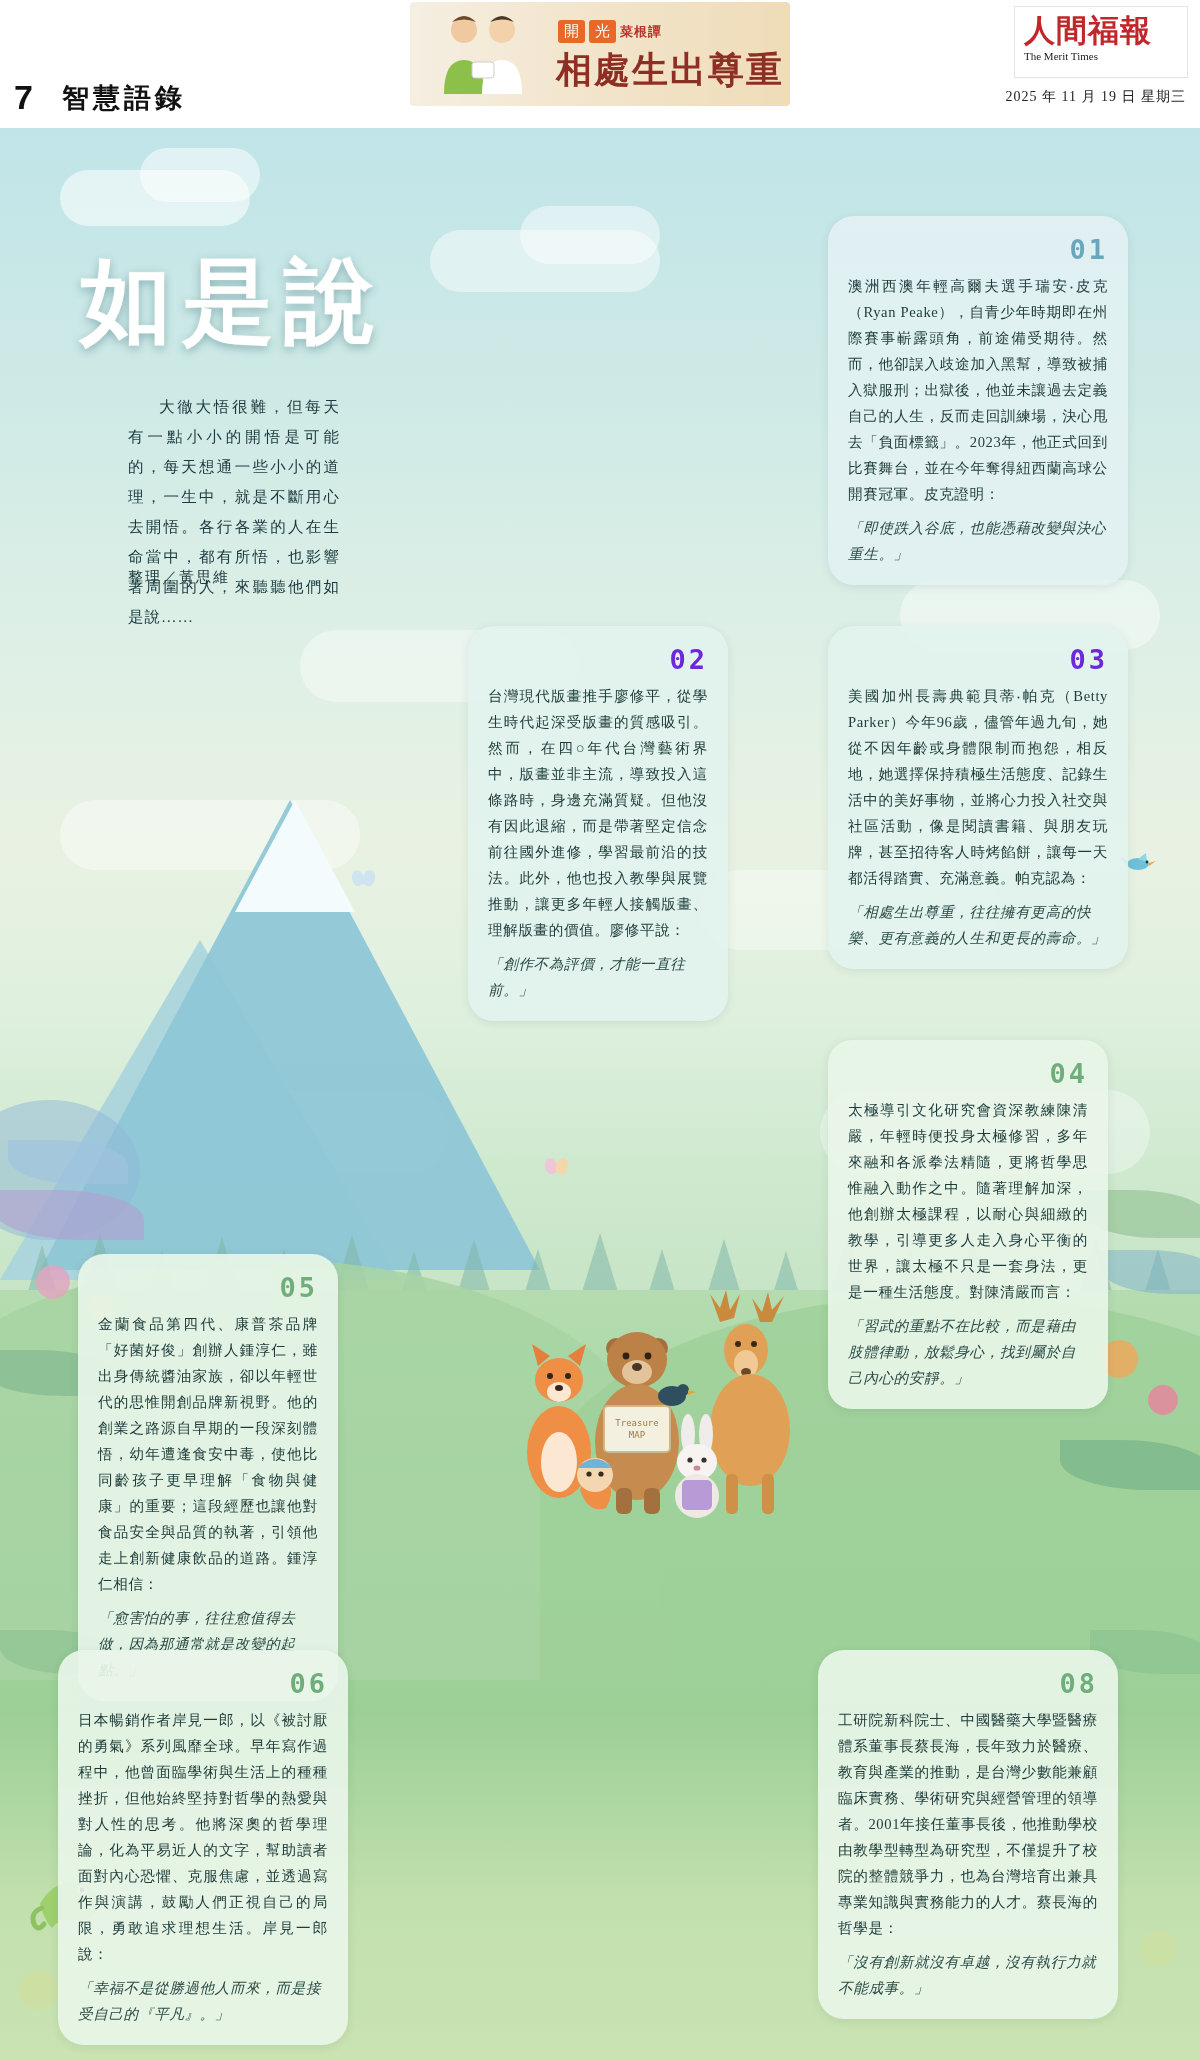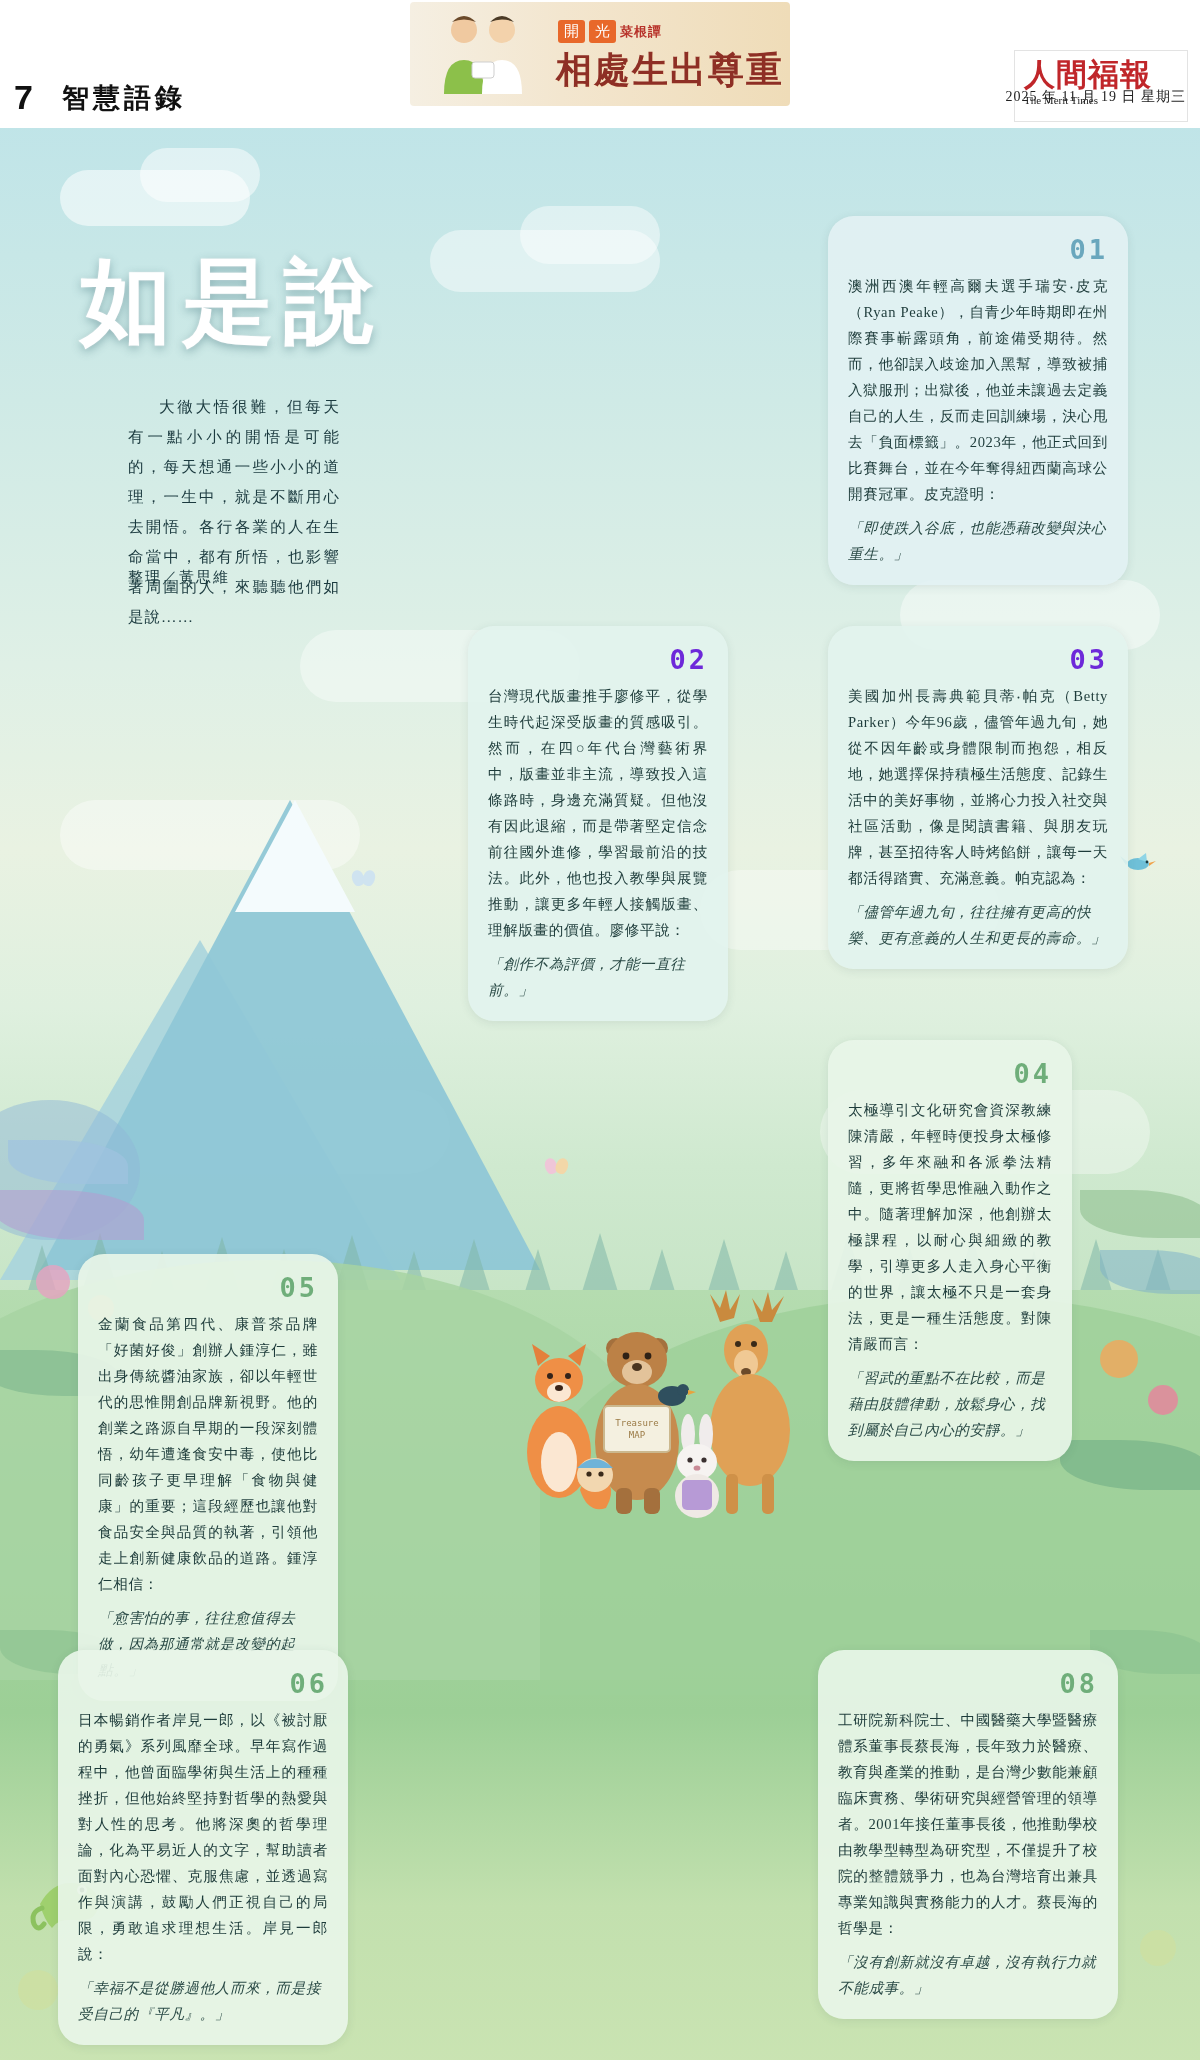--- a/index.html
+++ b/index.html
@@ -22,21 +22,21 @@
     background:linear-gradient(90deg,#f5efe2 0%,#f3e6cf 40%,#efdcb8 100%);border-radius:4px;}
   .mh-people{position:absolute;left:18px;top:6px;width:110px;height:92px;}
   .mh-badge{position:absolute;left:148px;top:18px;display:flex;align-items:center;gap:4px;}
   .mh-badge .b1{background:#e8682a;color:#fff;font-size:15px;padding:2px 6px;border-radius:3px;font-family:"Liberation Sans",sans-serif;}
   .mh-badge .b2{background:#e8682a;color:#fff;font-size:15px;padding:2px 6px;border-radius:3px;font-family:"Liberation Sans",sans-serif;}
   .mh-badge .b3{color:#b8342b;font-size:13px;font-weight:bold;letter-spacing:1px;}
   .mh-title{position:absolute;left:146px;top:44px;font-size:36px;font-weight:bold;color:#8e2f25;letter-spacing:2px;
     text-shadow:1px 1px 0 #f7e3bd;font-family:"Liberation Serif",serif;}
 
   
-  .mh-right{position:absolute;right:14px;top:6px;width:172px;height:70px;margin-top:44px;}
+  .mh-right{position:absolute;right:14px;top:6px;width:172px;height:70px;}
   .mh-right .rbg{position:absolute;left:0;top:0;width:172px;height:70px;background:#fff;border:1px solid #e3e3e3;}
   .mh-right .cn{position:absolute;left:10px;top:4px;font-size:31px;font-weight:bold;color:#c0262a;letter-spacing:1px;}
   .mh-right .en{position:absolute;left:10px;top:44px;font-size:11px;color:#222;font-family:"Liberation Serif",serif;}
 
   
   .bg{position:absolute;left:0;top:110px;width:1200px;height:1950px;overflow:hidden;}
   .sky{position:absolute;left:0;top:0;width:1200px;height:1320px;
     background:linear-gradient(180deg,#bfe4e8 0%,#cfeae6 22%,#dff0e6 42%,#e9f2e2 56%,#dff0df 68%,#cfe9cf 80%,#bfe0bd 100%);}
   .ground{position:absolute;left:0;top:1180px;width:1200px;height:880px;
     background:linear-gradient(180deg,#b5dcb0 0%,#a7d6a3 24%,#9ccf96 48%,#c2e0ae 70%,#cfe6b5 100%);}
@@ -70,21 +70,21 @@
   .c-green{background:rgba(232,245,232,.92);}
   .c-mint{background:rgba(226,243,238,.92);}
   .c-sky{background:rgba(226,241,243,.92);}
   .n-green{color:#6fae7a;}
   .n-teal{color:#6d28d9;}
   .n-blue{color:#6aa7bd;}
 
   #card01{left:828px;top:216px;width:300px;}
   #card02{left:468px;top:626px;width:260px;}
   #card03{left:828px;top:626px;width:300px;}
-  #card04{left:828px;top:1040px;width:244px;}
+  #card04{left:828px;top:1040px;width:280px;border-radius:24px;}
   #card05{left:78px;top:1254px;width:260px;}
   #card06{left:58px;top:1650px;width:290px;}
   #card07{left:428px;top:1650px;width:280px;}
   #card08{left:818px;top:1650px;width:300px;}
 
   
   .art{position:absolute;z-index:10;}
   .leaf{position:absolute;border-radius:0 60% 0 60%;}
   .flower{position:absolute;border-radius:50%;}
   .butterfly{position:absolute;width:24px;height:18px;}
@@ -296,21 +296,21 @@
 
   <div class="card c-mint" id="card02">
     <div class="num n-teal">02</div>
     <div class="body">台灣現代版畫推手廖修平，從學生時代起深受版畫的質感吸引。然而，在四○年代台灣藝術界中，版畫並非主流，導致投入這條路時，身邊充滿質疑。但他沒有因此退縮，而是帶著堅定信念前往國外進修，學習最前沿的技法。此外，他也投入教學與展覽推動，讓更多年輕人接觸版畫、理解版畫的價值。廖修平說：</div>
     <div class="quote">「創作不為評價，才能一直往前。」</div>
   </div>
 
   <div class="card c-mint" id="card03">
     <div class="num n-teal">03</div>
     <div class="body">美國加州長壽典範貝蒂‧帕克（Betty Parker）今年96歲，儘管年過九旬，她從不因年齡或身體限制而抱怨，相反地，她選擇保持積極生活態度、記錄生活中的美好事物，並將心力投入社交與社區活動，像是閱讀書籍、與朋友玩牌，甚至招待客人時烤餡餅，讓每一天都活得踏實、充滿意義。帕克認為：</div>
-    <div class="quote">「儘管年過九旬，往往擁有更高的快樂、更有意義的人生和更長的壽命。」</div>
+    <div class="quote">「相處生出尊重，往往擁有更高的快樂、更有意義的人生和更長的壽命。」</div>
   </div>
 
   <div class="card c-green" id="card04">
     <div class="num n-green">04</div>
     <div class="body">太極導引文化研究會資深教練陳清嚴，年輕時便投身太極修習，多年來融和各派拳法精隨，更將哲學思惟融入動作之中。隨著理解加深，他創辦太極課程，以耐心與細緻的教學，引導更多人走入身心平衡的世界，讓太極不只是一套身法，更是一種生活態度。對陳清嚴而言：</div>
     <div class="quote">「習武的重點不在比較，而是藉由肢體律動，放鬆身心，找到屬於自己內心的安靜。」</div>
   </div>
 
   <div class="card c-green" id="card05">
     <div class="num n-green">05</div>

